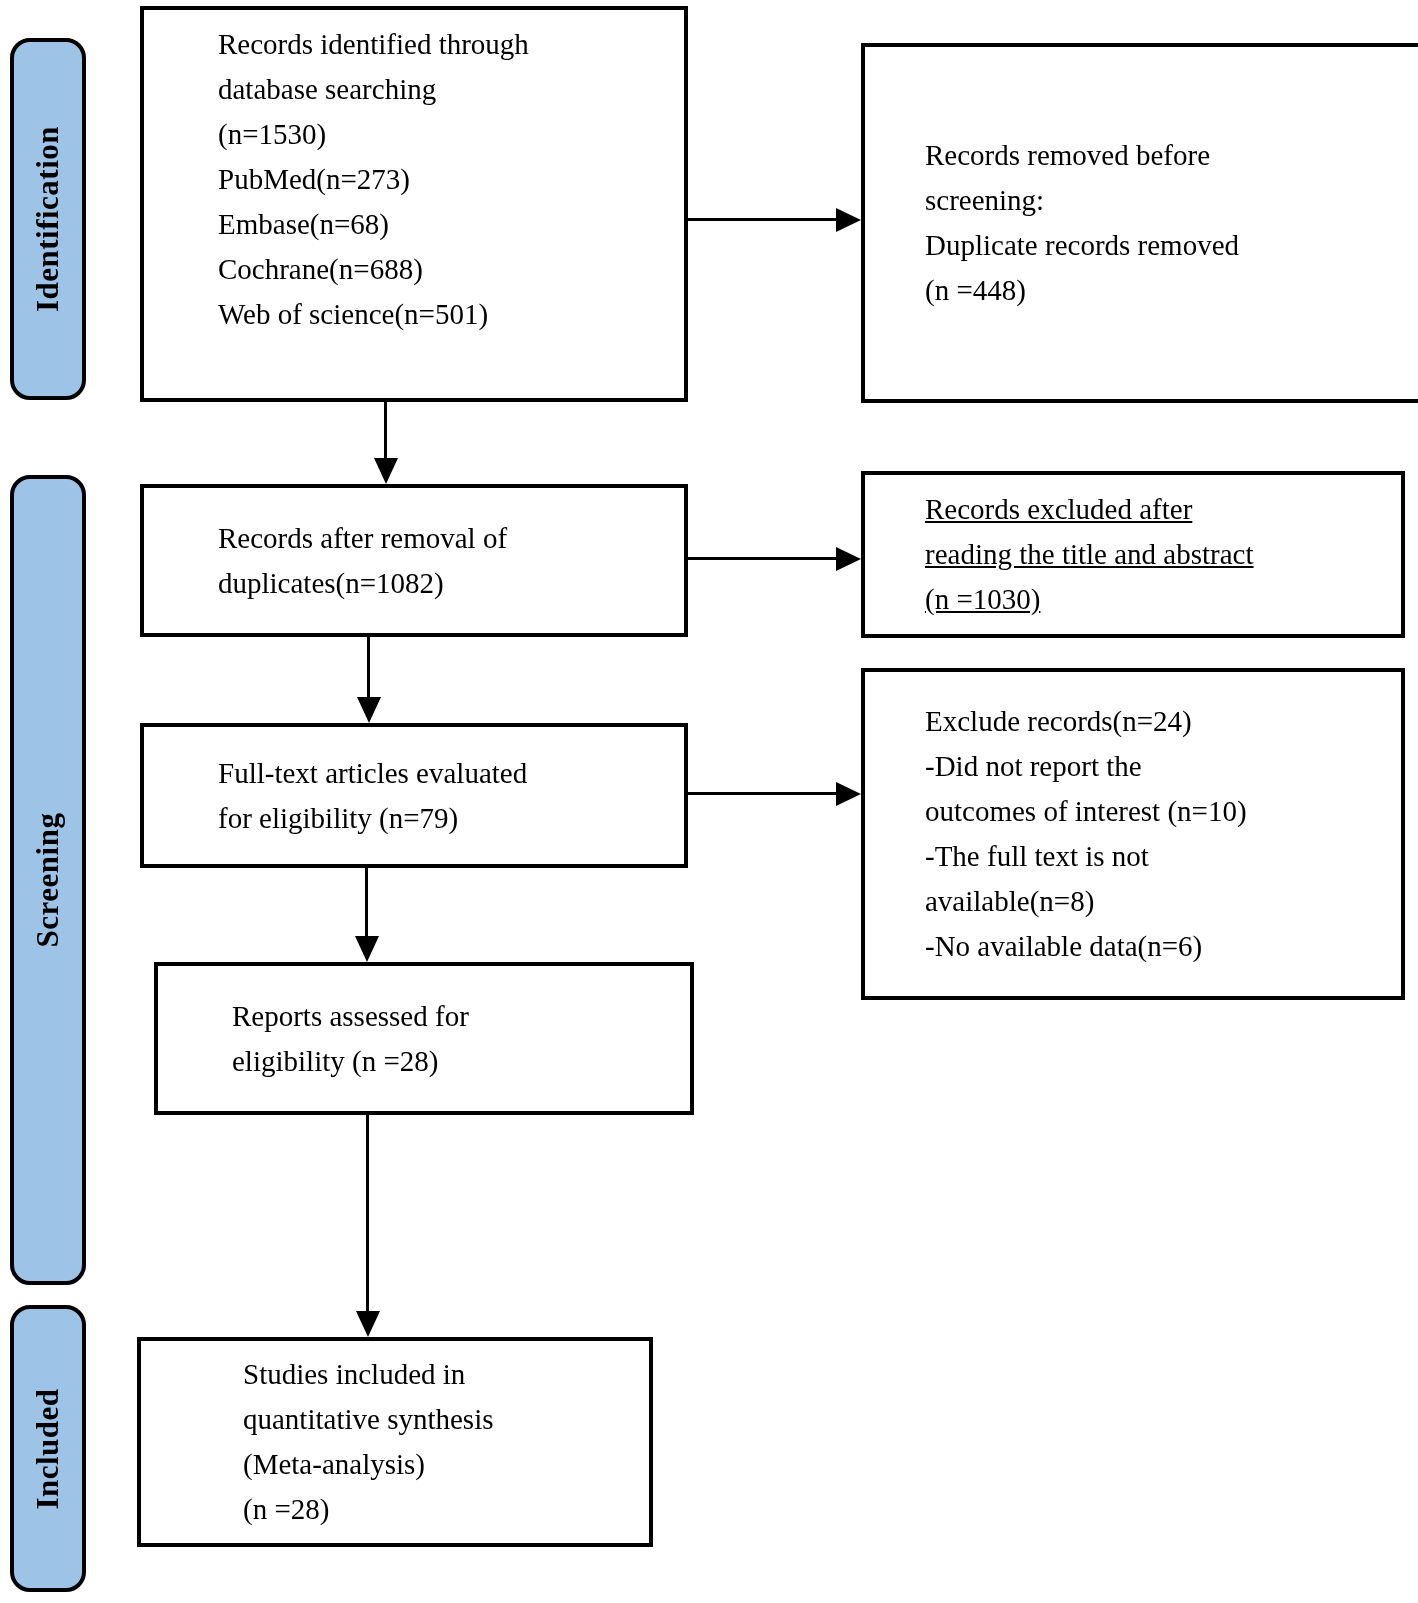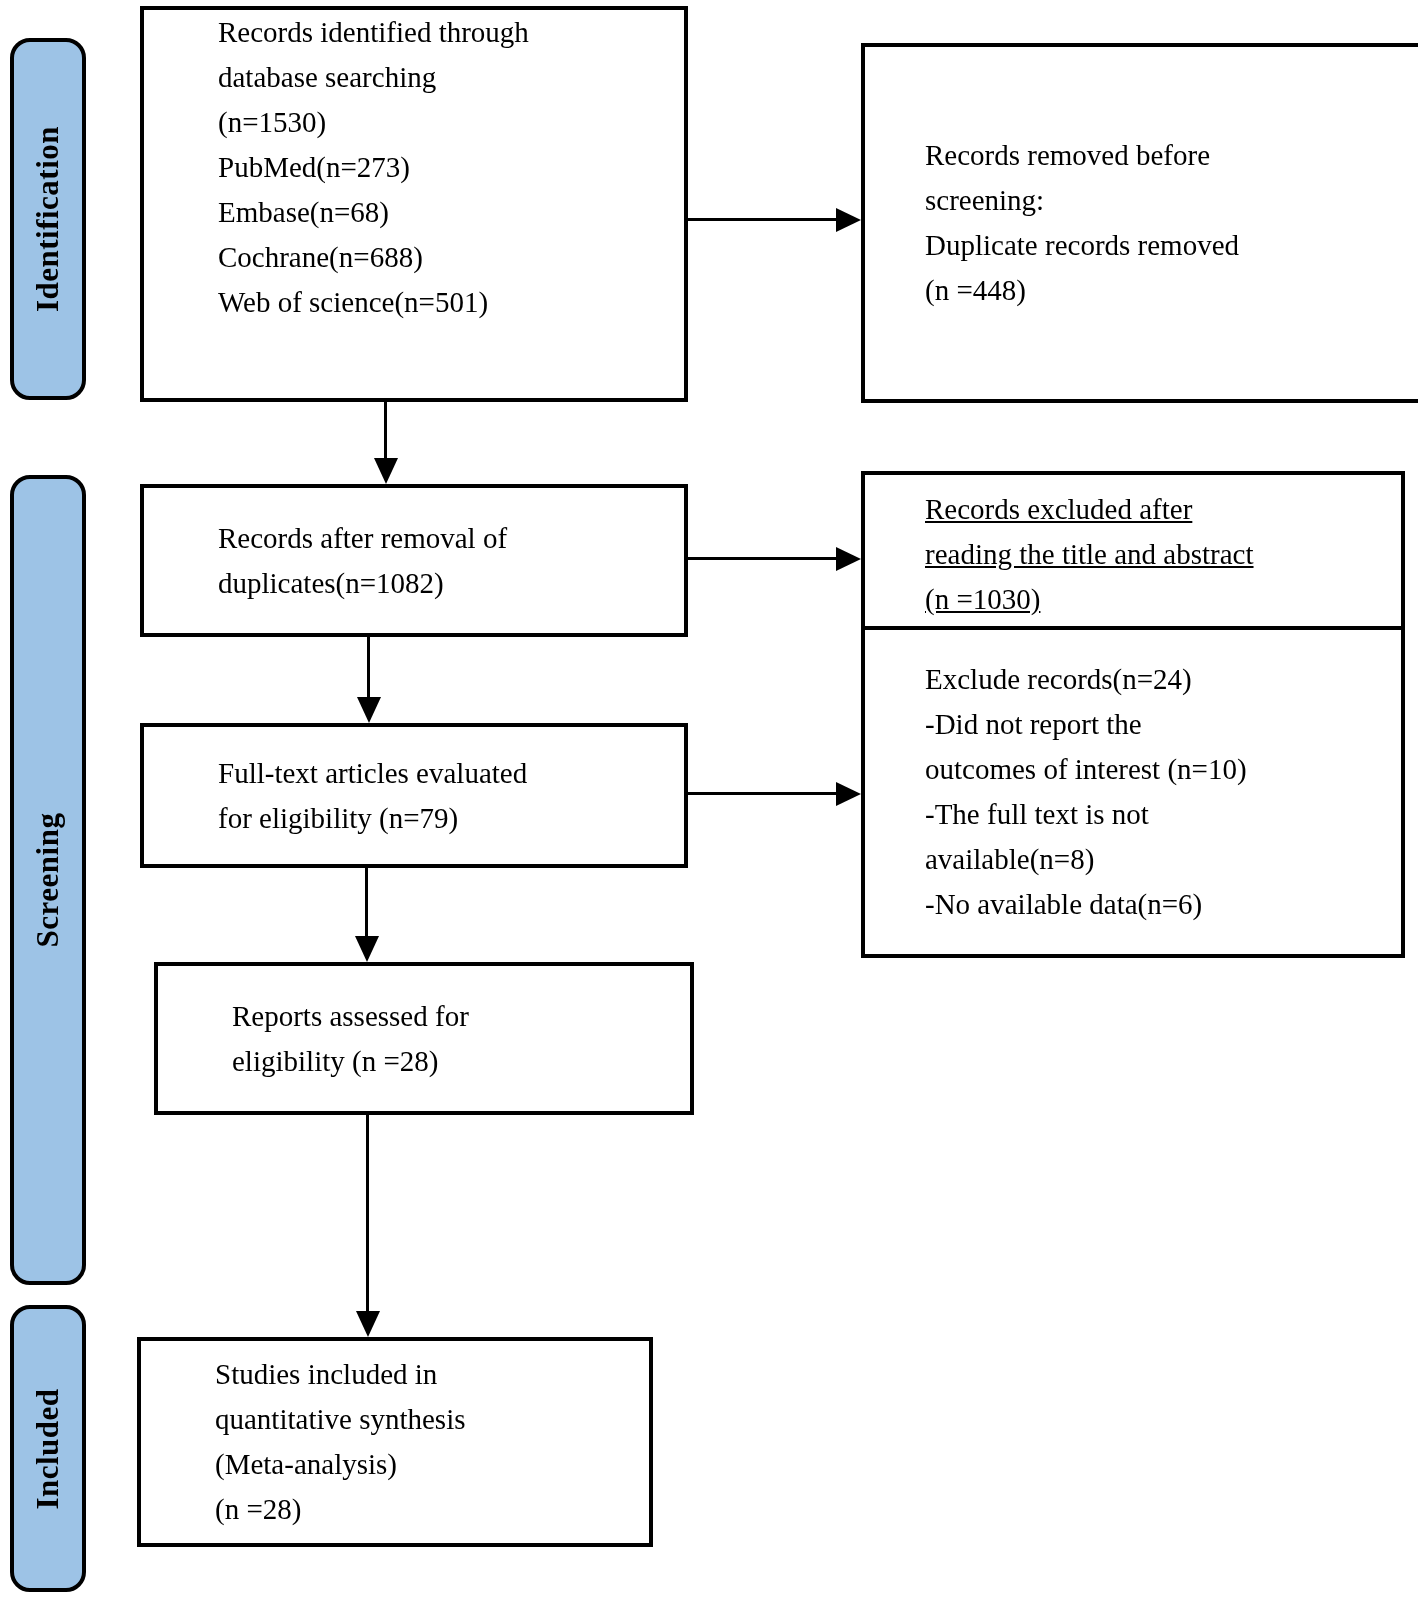--- a/index.html
+++ b/index.html
@@ -48,29 +48,29 @@
   }
   .box .txt {
     font-size: 29px;
     line-height: 45px;
     white-space: pre-line;
   }
   .flow .txt { padding-left: 74px; padding-right: 10px; }
   .excl .txt { padding-left: 60px; padding-right: 10px; }
 
   .box-1 { left: 140px; top: 6px;    width: 548px; height: 396px; align-items: flex-start; }
-  .box-1 .txt { }
+  .box-1 .txt { padding-top: 12px; }
   .box-2 { left: 140px; top: 484px;  width: 548px; height: 153px; }
   .box-3 { left: 140px; top: 723px;  width: 548px; height: 145px; }
   .box-4 { left: 154px; top: 962px;  width: 540px; height: 153px; }
-  .box-5 { left: 137px; top: 1337px; width: 516px; height: 210px; }
+  .box-5 { left: 137px; top: 1337px; width: 516px; height: 210px; padding-left: 28px; }
 
   .rbox-1 { left: 861px; top: 43px;  width: 648px; height: 360px; }
   .rbox-2 { left: 861px; top: 471px; width: 544px; height: 167px; text-decoration: underline; }
-  .rbox-3 { left: 861px; top: 626px; width: 544px; height: 332px; }
+  .rbox-3 { left: 861px; top: 668px; width: 544px; height: 332px; }
 
   
   .arrow-v {
     position: absolute;
     width: 3px;
     background: #000;
   }
   .arrow-v::after {
     content: "";
     position: absolute;

